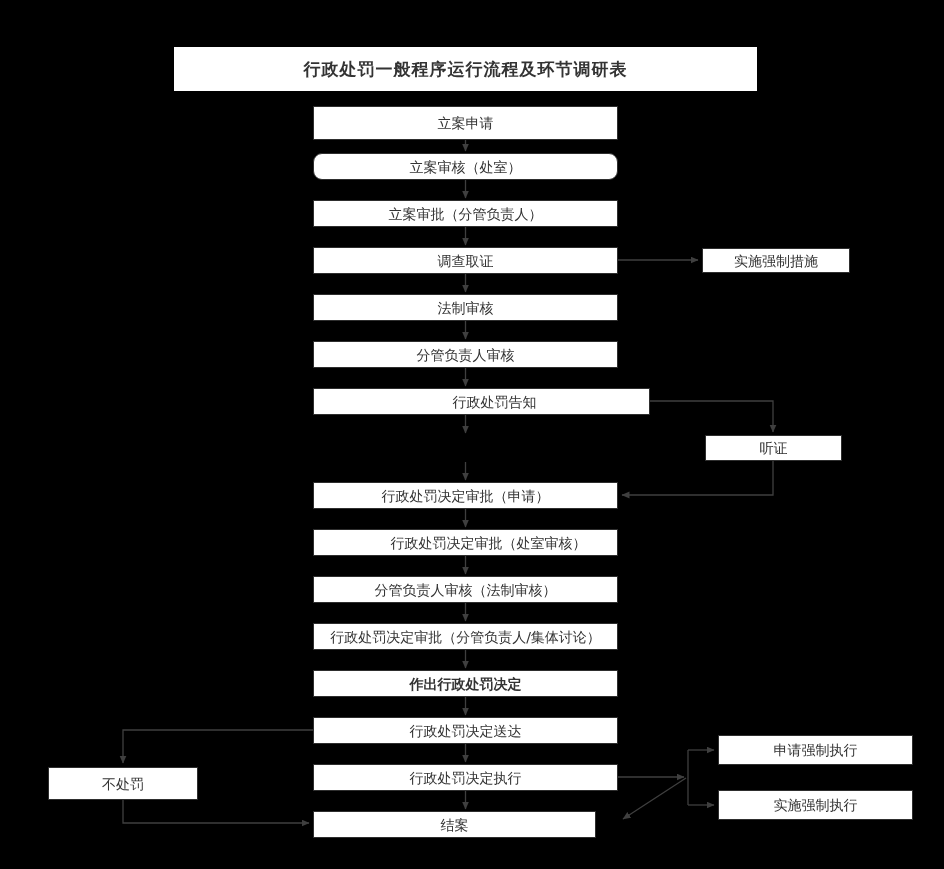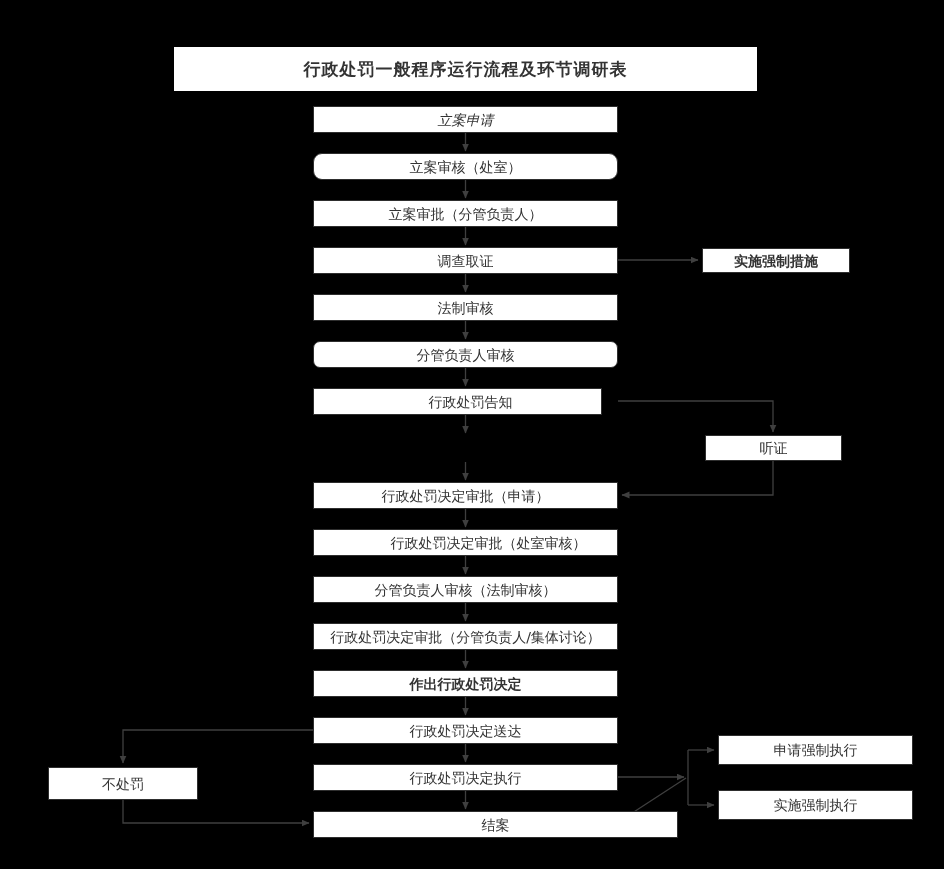--- a/index.html
+++ b/index.html
@@ -101,36 +101,36 @@
 
     <line x1="688" y1="750" x2="714" y2="750" marker-end="url(#ah)"></line>
 
     <line x1="688" y1="805" x2="714" y2="805" marker-end="url(#ah)"></line>
 
     <line x1="686" y1="778" x2="623" y2="819" marker-end="url(#ah)"></line>
   </svg>
 
   <div class="title-box">行政处罚一般程序运行流程及环节调研表</div>
 
-  <div class="node" style="left:313px; top:106px; width:305px; height:27px;font-style:italic;">立案申请</div>
+  <div class="node" style="left:313px; top:106px; width:305px; height:34px;">立案申请</div>
   <div class="node" style="left:313px; top:153px; width:305px; height:27px;border-radius:9px;">立案审核（处室）</div>
   <div class="node" style="left:313px; top:200px; width:305px; height:27px;">立案审批（分管负责人）</div>
   <div class="node" style="left:313px; top:247px; width:305px; height:27px;">调查取证</div>
   <div class="node" style="left:313px; top:294px; width:305px; height:27px;">法制审核</div>
-  <div class="node" style="left:313px; top:341px; width:305px; height:27px;border-radius:7px;">分管负责人审核</div>
-  <div class="node" style="left:313px; top:388px; width:289px; height:27px;padding-left:26px;">行政处罚告知</div>
+  <div class="node" style="left:313px; top:341px; width:305px; height:27px;">分管负责人审核</div>
+  <div class="node" style="left:313px; top:388px; width:337px; height:27px;padding-left:26px;">行政处罚告知</div>
   <div class="node" style="left:313px; top:482px; width:305px; height:27px;">行政处罚决定审批（申请）</div>
   <div class="node" style="left:313px; top:529px; width:305px; height:27px;padding-left:46px;">行政处罚决定审批（处室审核）</div>
   <div class="node" style="left:313px; top:576px; width:305px; height:27px;">分管负责人审核（法制审核）</div>
   <div class="node" style="left:313px; top:623px; width:305px; height:27px;">行政处罚决定审批（分管负责人/集体讨论）</div>
   <div class="node" style="left:313px; top:670px; width:305px; height:27px;font-weight:bold;">作出行政处罚决定</div>
   <div class="node" style="left:313px; top:717px; width:305px; height:27px;">行政处罚决定送达</div>
   <div class="node" style="left:313px; top:764px; width:305px; height:27px;">行政处罚决定执行</div>
-  <div class="node" style="left:313px; top:811px; width:365px; height:27px;">结案</div>
+  <div class="node" style="left:313px; top:811px; width:283px; height:27px;">结案</div>
 
-  <div class="node" style="left:702px; top:248px; width:148px; height:25px;font-weight:bold;">实施强制措施</div>
+  <div class="node" style="left:702px; top:248px; width:148px; height:25px;">实施强制措施</div>
   <div class="node" style="left:705px; top:435px; width:137px; height:26px;">听证</div>
   <div class="node" style="left:718px; top:735px; width:195px; height:30px;">申请强制执行</div>
   <div class="node" style="left:48px; top:767px; width:150px; height:33px;">不处罚</div>
 
   <div class="node" style="left:718px; top:790px; width:195px; height:30px;">实施强制执行</div>
 
 </div>
 
 </body></html>

